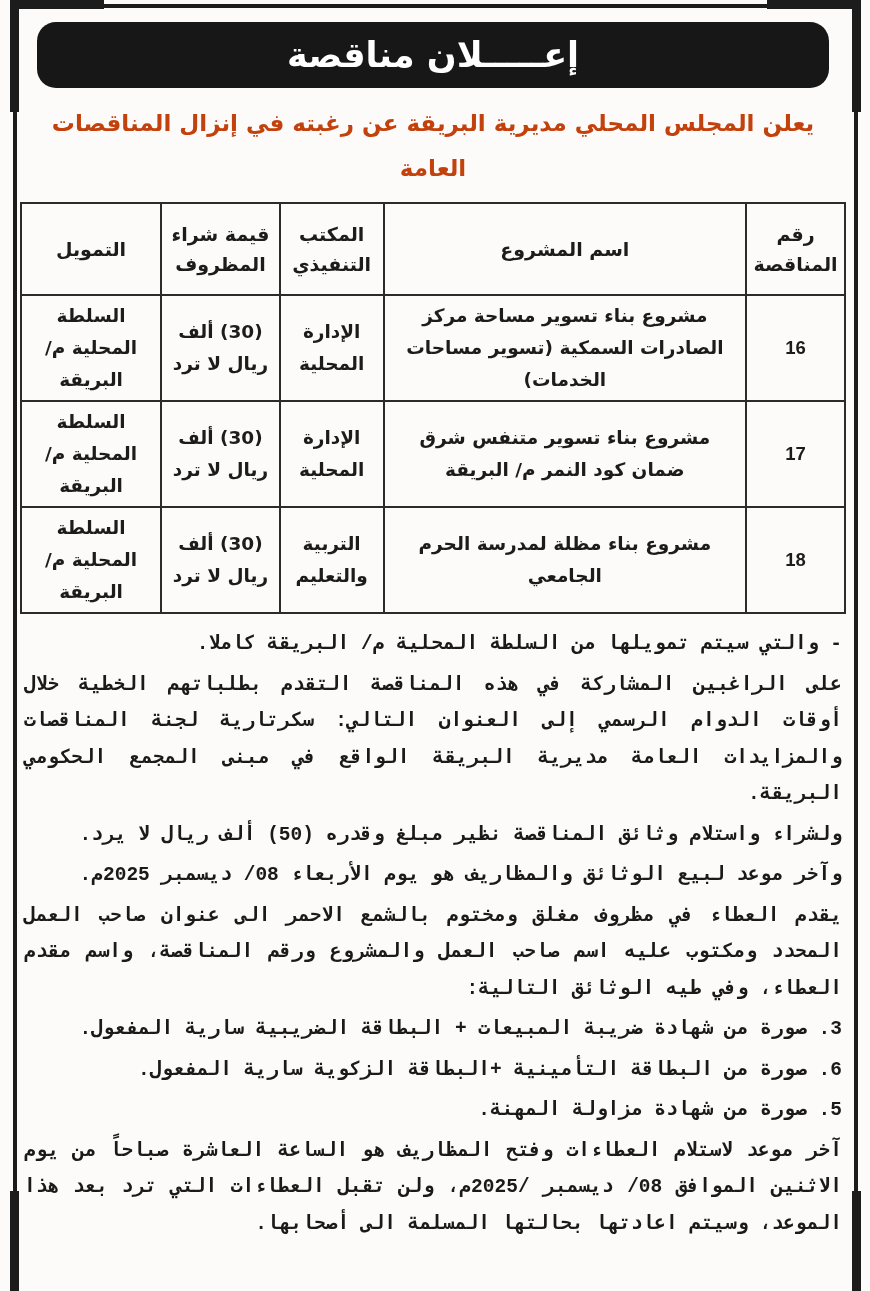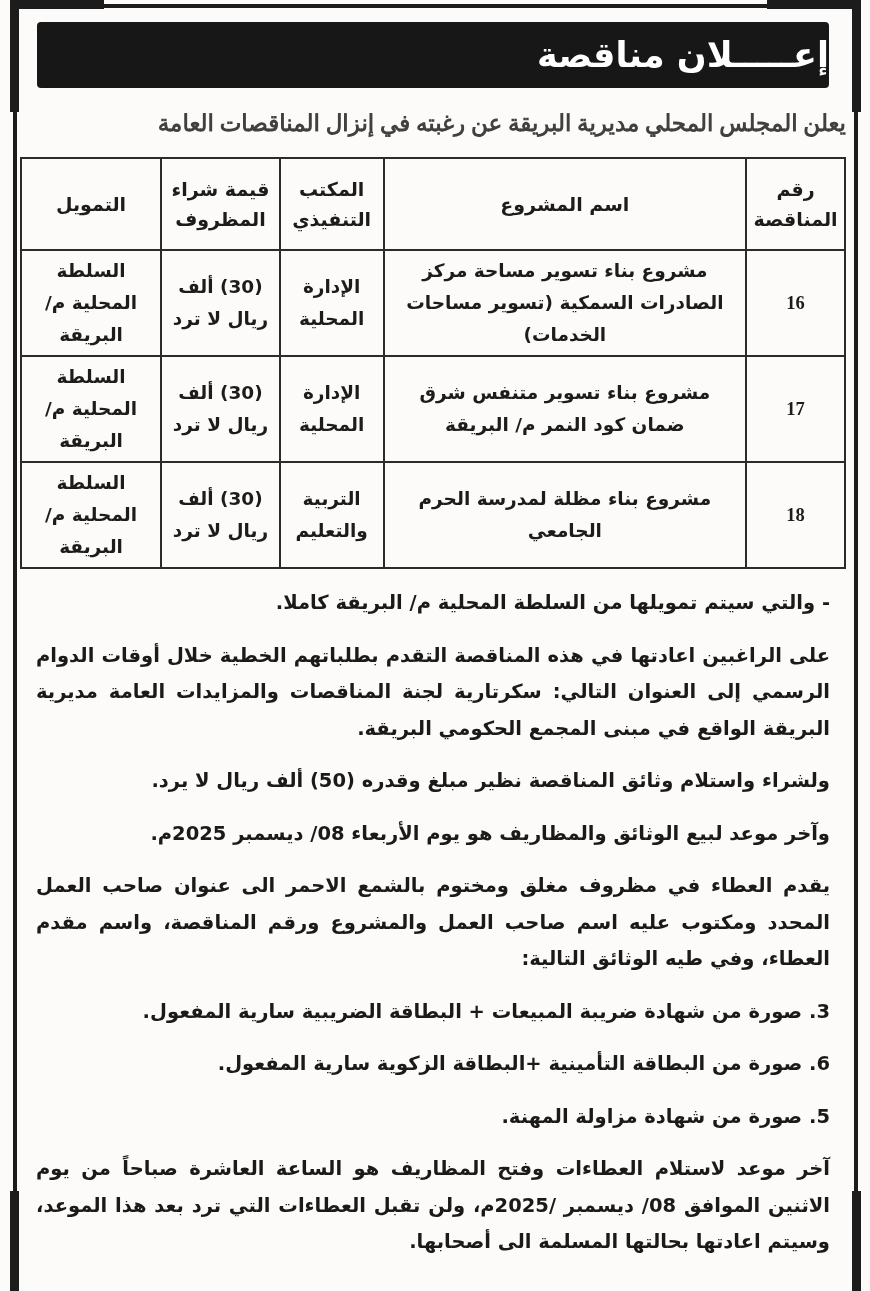--- a/index.html
+++ b/index.html
@@ -34,40 +34,40 @@
     position: relative;
     padding: 0 24px 0 20px; 
   }
 
   
   .title-bar {
     margin: 22px auto 0 auto;
     width: 792px;
     height: 66px;
     background: #171717;
-    border-radius: 4px;
+    border-radius: 19px;
     display: flex;
     align-items: center;
-    justify-content: flex-start;
+    justify-content: center;
   }
   .title-bar span {
     color: #ffffff;
     font-weight: bold;
     font-size: 35px;
     letter-spacing: 0.5px;
   }
 
   
   .intro {
     margin-top: 13px;
+    text-align: center;
     font-weight: bold;
     font-size: 23px;
     line-height: 45px;
-    color: #404040;
-    font-family: Liberation Serif, serif;
+    color: #c2410c;
   }
 
   
   table.tenders {
     width: 100%;
     margin-top: 11px;
     border-collapse: collapse;
     direction: rtl;
   }
   table.tenders th, table.tenders td {
@@ -75,39 +75,40 @@
     text-align: center;
     vertical-align: middle;
     font-weight: bold;
     padding: 4px 6px;
     background: #fcfbf9;
   }
   table.tenders th { font-size: 19px; line-height: 30px; height: 82px; }
   table.tenders td { font-size: 18.5px; line-height: 32px; }
   tr.row-h1 td { height: 86px; }
   tr.row-h2 td { height: 77px; }
-  td.cell-no { font-size: 20px; font-family: Liberation Serif, serif; }
+  td.cell-no { font-size: 20px; font-family: Liberation Sans, sans-serif; }
   col.c-no       { width: 12%; }
   col.c-project  { width: 44%; }
   col.c-office   { width: 12.6%; }
   col.c-envelope { width: 14.4%; }
   col.c-funding  { width: 17%; }
 
   
   .body-text {
     margin-top: 12px;
     font-weight: bold;
     font-size: 19.5px;
     line-height: 36.5px;
     color: #1a1a1a;
   }
   .para {
     direction: rtl;
     text-align: justify;
-    margin: 16px;
+    margin: 4px;
+    font-family: Liberation Mono, monospace;
   }
 </style>
 </head>
 <body>
 
 <div class="page">
 
   <div class="frame frame-left"></div>
   <div class="frame frame-right"></div>
   <div class="frame frame-top"></div>
@@ -165,21 +166,21 @@
           <td>مشروع بناء مظلة لمدرسة الحرم الجامعي</td>
           <td>التربية والتعليم</td>
           <td>(30) ألف ريال لا ترد</td>
           <td>السلطة المحلية م/ البريقة</td>
         </tr>
       </tbody>
     </table>
 
     <div class="body-text">
       <p class="para">- والتي سيتم تمويلها من السلطة المحلية م/ البريقة كاملا.</p>
-      <p class="para">على الراغبين اعادتها في هذه المناقصة التقدم بطلباتهم الخطية خلال أوقات الدوام الرسمي إلى العنوان التالي: سكرتارية لجنة المناقصات والمزايدات العامة مديرية البريقة الواقع في مبنى المجمع الحكومي البريقة.</p>
+      <p class="para">على الراغبين المشاركة في هذه المناقصة التقدم بطلباتهم الخطية خلال أوقات الدوام الرسمي إلى العنوان التالي: سكرتارية لجنة المناقصات والمزايدات العامة مديرية البريقة الواقع في مبنى المجمع الحكومي البريقة.</p>
       <p class="para">ولشراء واستلام وثائق المناقصة نظير مبلغ وقدره (50) ألف ريال لا يرد.</p>
       <p class="para">وآخر موعد لبيع الوثائق والمظاريف هو يوم الأربعاء 08/ ديسمبر 2025م.</p>
       <p class="para">يقدم العطاء في مظروف مغلق ومختوم بالشمع الاحمر الى عنوان صاحب العمل المحدد ومكتوب عليه اسم صاحب العمل والمشروع ورقم المناقصة، واسم مقدم العطاء، وفي طيه الوثائق التالية:</p>
       <p class="para">3. صورة من شهادة ضريبة المبيعات + البطاقة الضريبية سارية المفعول.</p>
       <p class="para">6. صورة من البطاقة التأمينية +البطاقة الزكوية سارية المفعول.</p>
       <p class="para">5. صورة من شهادة مزاولة المهنة.</p>
       <p class="para">آخر موعد لاستلام العطاءات وفتح المظاريف هو الساعة العاشرة صباحاً من يوم الاثنين الموافق 08/ ديسمبر /2025م، ولن تقبل العطاءات التي ترد بعد هذا الموعد، وسيتم اعادتها بحالتها المسلمة الى أصحابها.</p>
 
     </div>
 

